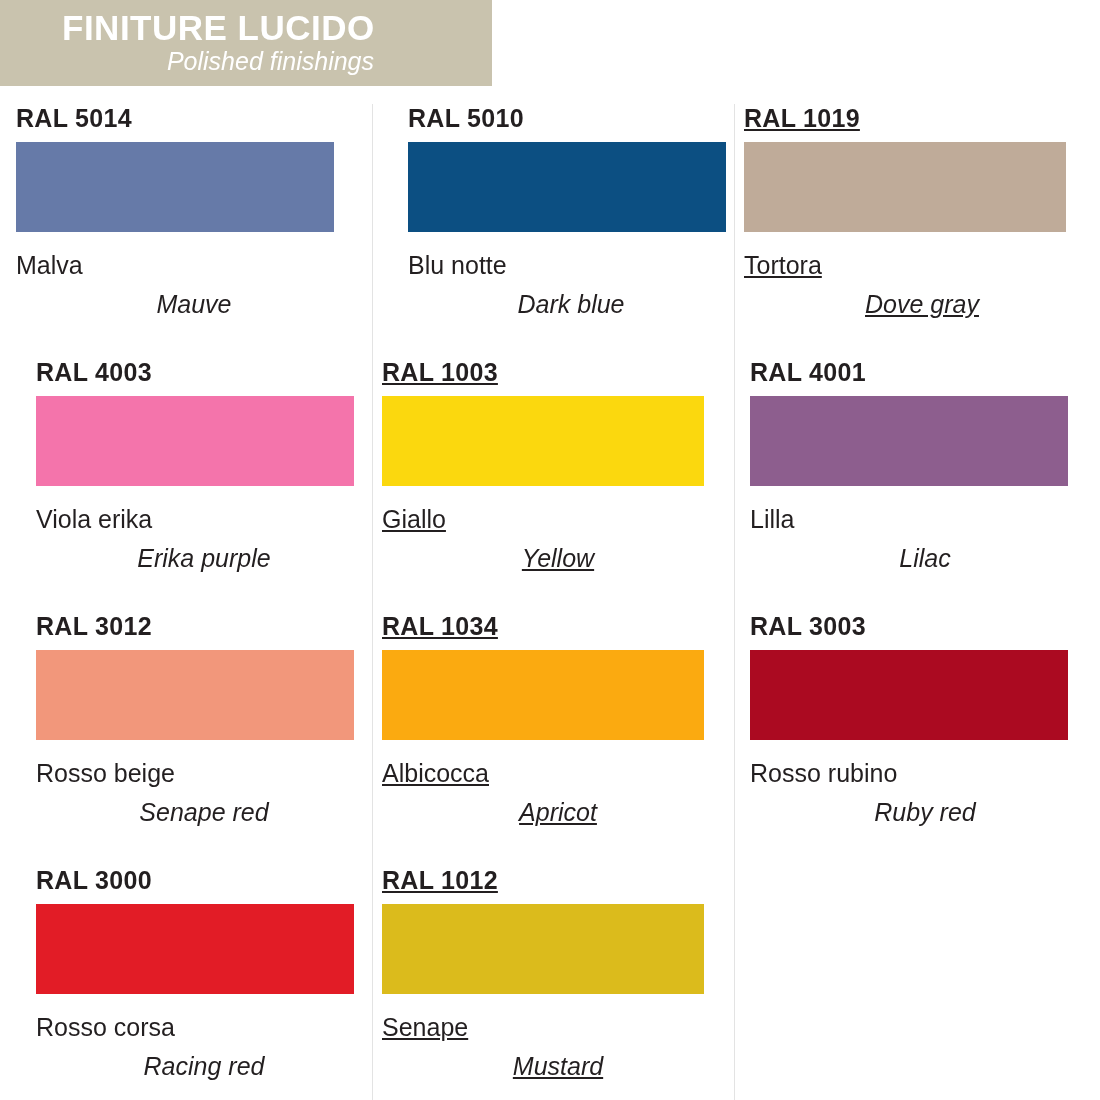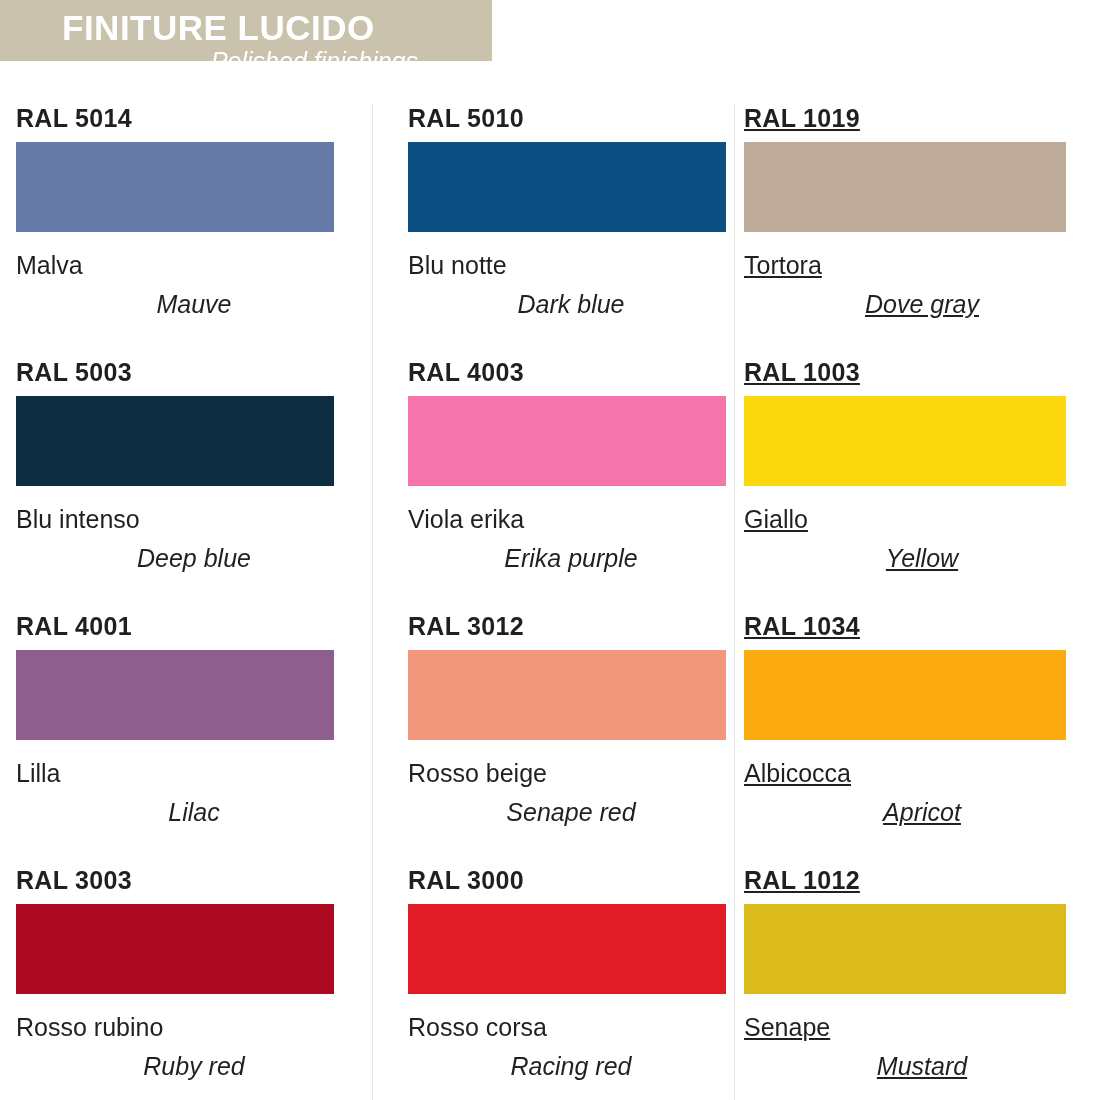--- a/index.html
+++ b/index.html
@@ -15,42 +15,42 @@
     overflow: hidden;
     position: relative;
   }
 
   
   .header-banner {
     position: absolute;
     top: 0;
     left: 0;
     width: 492px;
-    height: 61px;
+    height: 86px;
     background: #c9c3ae;
     box-sizing: border-box;
     padding: 6px 0 0 62px;
   }
   .header-title {
     font-family: "Liberation Sans", sans-serif;
     font-weight: bold;
     font-size: 35px;
     line-height: 44px;
     letter-spacing: 0.5px;
     color: #ffffff;
     white-space: nowrap;
   }
   .header-subtitle {
     font-family: "Liberation Sans", sans-serif;
     font-style: italic;
     font-size: 25px;
     line-height: 30px;
     color: #ffffff;
     text-align: right;
-    padding-right: 74px;
+    padding-right: 118px;
     margin-top: -4px;
   }
 
   
   .grid {
     position: absolute;
     top: 104px;
     left: 0;
     width: 1100px;
     display: grid;
@@ -137,26 +137,20 @@
     <div class="cell-name-en">Dark blue</div>
   </div>
 
   <div class="cell col3">
     <div class="cell-code">RAL 1019</div>
     <div class="swatch" style="background-color: rgb(191, 171, 153);"></div>
     <div class="cell-name">Tortora</div>
     <div class="cell-name-en">Dove gray</div>
   </div>
 
-  <div class="cell col1">
-    <div class="cell-code">RAL 5003</div>
-    <div class="swatch" style="background-color: rgb(13, 46, 64);"></div>
-    <div class="cell-name">Blu intenso</div>
-    <div class="cell-name-en">Deep blue</div>
-  </div>
 
   <div class="cell col2">
     <div class="cell-code">RAL 4003</div>
     <div class="swatch" style="background-color: rgb(244, 116, 171);"></div>
     <div class="cell-name">Viola erika</div>
     <div class="cell-name-en">Erika purple</div>
   </div>
 
   <div class="cell col3">
     <div class="cell-code">RAL 1003</div>

